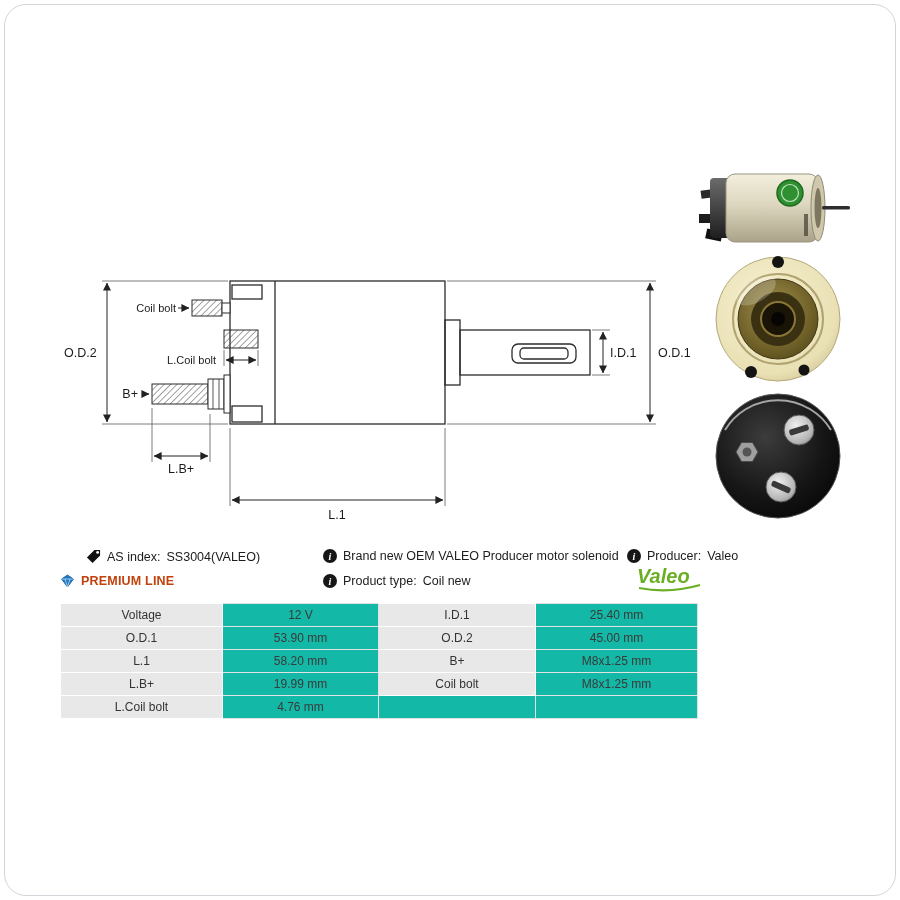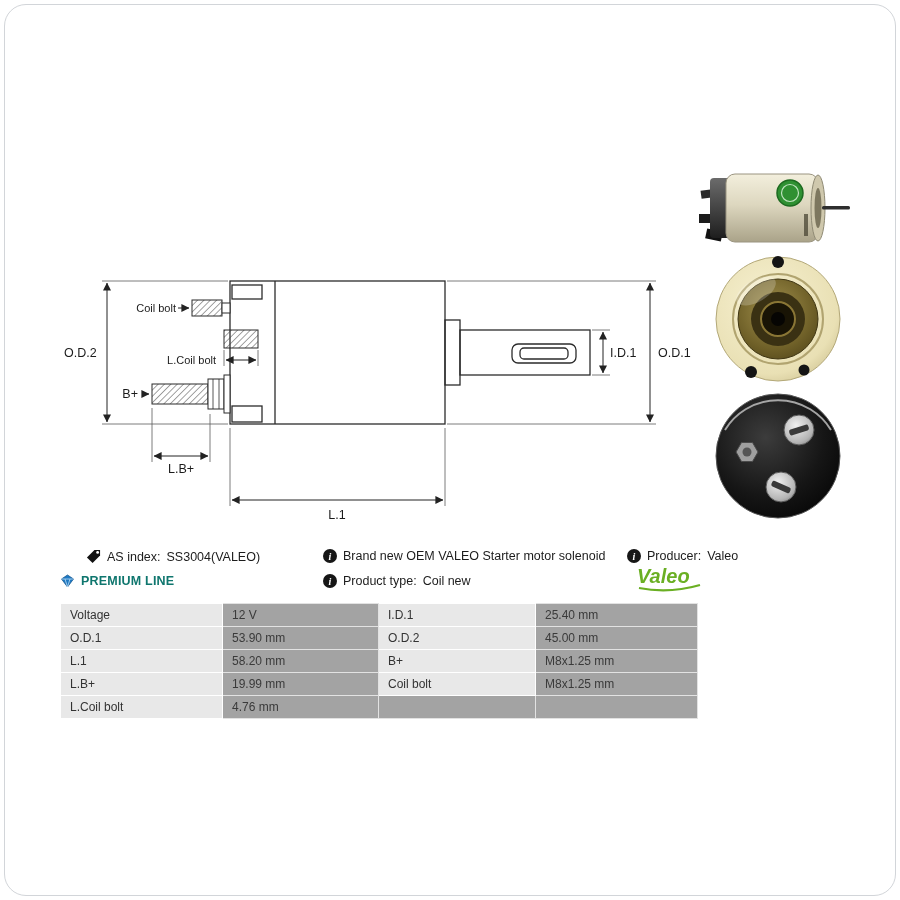--- a/index.html
+++ b/index.html
@@ -5,30 +5,30 @@
   * { margin:0; padding:0; box-sizing:border-box; }
   html,body { width:900px; height:900px; background:#fff; font-family:"Liberation Sans",sans-serif; }
   .page { position:absolute; top:0; left:0; width:900px; height:900px; background:#fff; overflow:hidden; }
   .frame { position:absolute; inset:4px; border:1px solid #d2d5d9; border-radius:22px; pointer-events:none; }
 
   .diagram { position:absolute; left:50px; top:78px; }
   .photo { position:absolute; }
 
   .info-item { position:absolute; display:flex; align-items:center; gap:6px; font-size:12.5px; color:#1c1c1c; white-space:nowrap; }
   .info-item .b { font-weight:normal; }
-  .premium-text { color:#0f766e; font-weight:bold; letter-spacing:0.2px; }
+  .premium-text { color:#c2410c; font-weight:bold; letter-spacing:0.2px; }
   .info-icon { display:inline-flex; width:14px; height:14px; border-radius:50%; background:#161616; color:#fff;
                font-size:10px; font-weight:bold; font-style:italic; align-items:center; justify-content:center;
                font-family:"Liberation Serif",serif; flex:none; }
 
   table.specs { position:absolute; left:60px; top:603px; width:637px; border-collapse:collapse; table-layout:fixed;
                 font-size:12px; color:#3a3a3a; }
-  table.specs td { height:23px; padding:0 9px; text-align:left; vertical-align:middle; overflow:hidden; }
+  table.specs td { height:23px; padding:0 9px; text-align:center; vertical-align:middle; overflow:hidden; }
   td.lbl { background:#e8e8e8; border:1px solid #ffffff; color:#333; }
-  td.val { background:#a3a3a3; border:1px solid #e2e2e2; }
+  td.val { background:#14b8a6; border:1px solid #e2e2e2; }
 </style>
 </head>
 <body>
 
 <div class="page">
   <div class="frame"></div>
 
   <svg class="diagram" width="650" height="460" viewBox="0 0 650 460">
     <defs>
       <pattern id="hatch" width="4.5" height="4.5" patternUnits="userSpaceOnUse" patternTransform="rotate(45)">
@@ -181,21 +181,21 @@
     <svg width="15" height="15" viewBox="0 0 16 16">
       <path d="M1 9 L9 1 H15 V7 L7 15 Z" fill="#111"></path>
       <circle cx="12.4" cy="3.6" r="1.5" fill="#fff"></circle>
     </svg>
     <span>AS index:</span>
     <span class="b">SS3004(VALEO)</span>
   </div>
 
   <div class="info-item" style="left:323px; top:549px;">
     <span class="info-icon">i</span>
-    <span>Brand new OEM VALEO Starter motor solenoid</span>
+    <span>Brand new OEM VALEO Producer motor solenoid</span>
   </div>
 
   <div class="info-item" style="left:627px; top:549px;">
     <span class="info-icon">i</span>
     <span>Producer:</span>
     <span class="b">Valeo</span>
   </div>
 
   <div class="info-item" style="left:60px; top:574px;">
     <svg width="15" height="14" viewBox="0 0 15 14">

